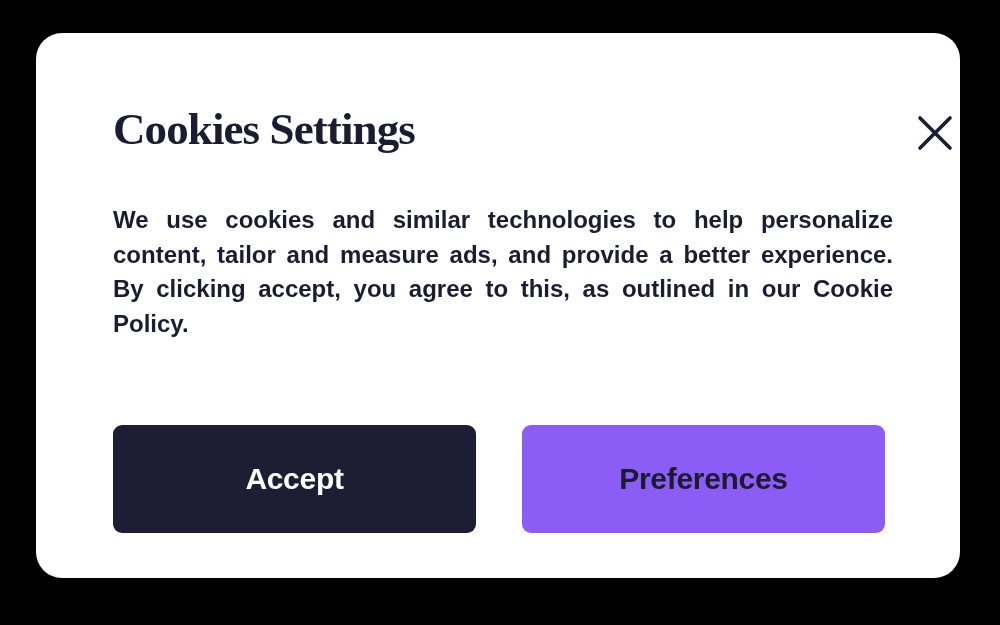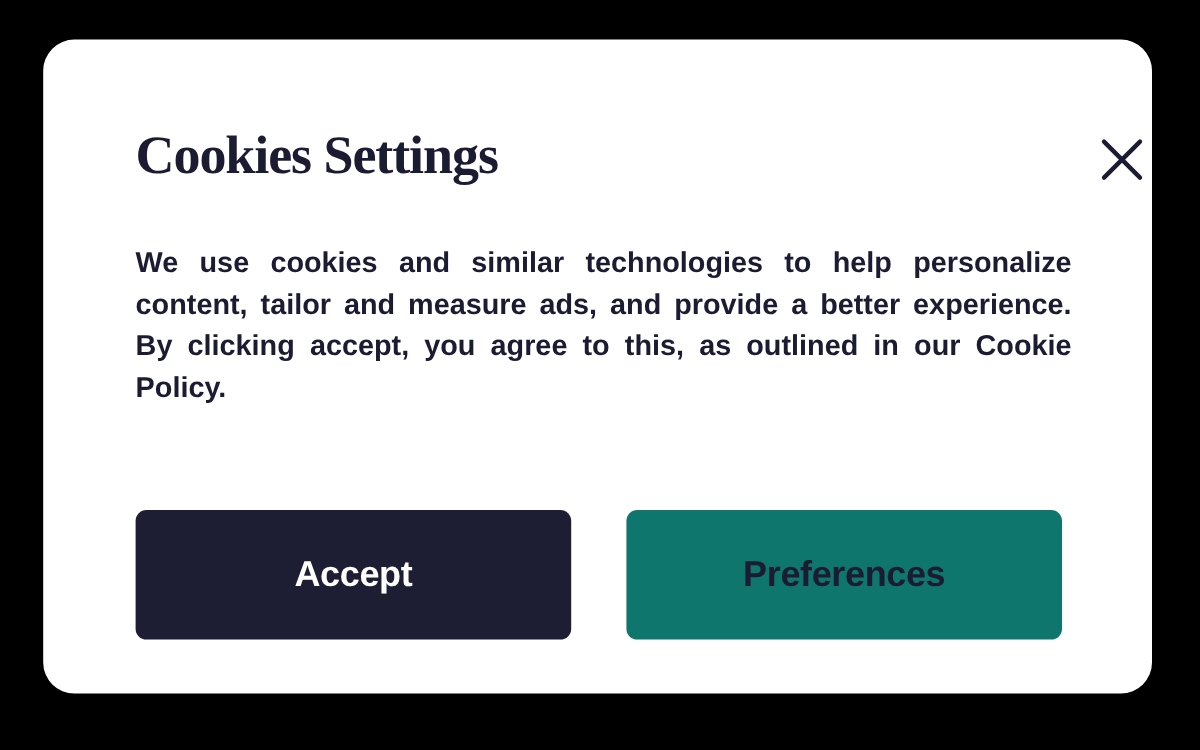--- a/index.html
+++ b/index.html
@@ -119,21 +119,21 @@
     line-height: 1;
     padding: 0;
   }
 
   .action-button.primary {
     background: #1d1d33;
     color: #ffffff;
   }
 
   .action-button.secondary {
-    background: #0f766e;
+    background: #8b5cf6;
     color: #1b1b32;
   }
 </style>
 </head>
 <body>
 
 <div id="root">
 
   <div class="cookie-card">
 

